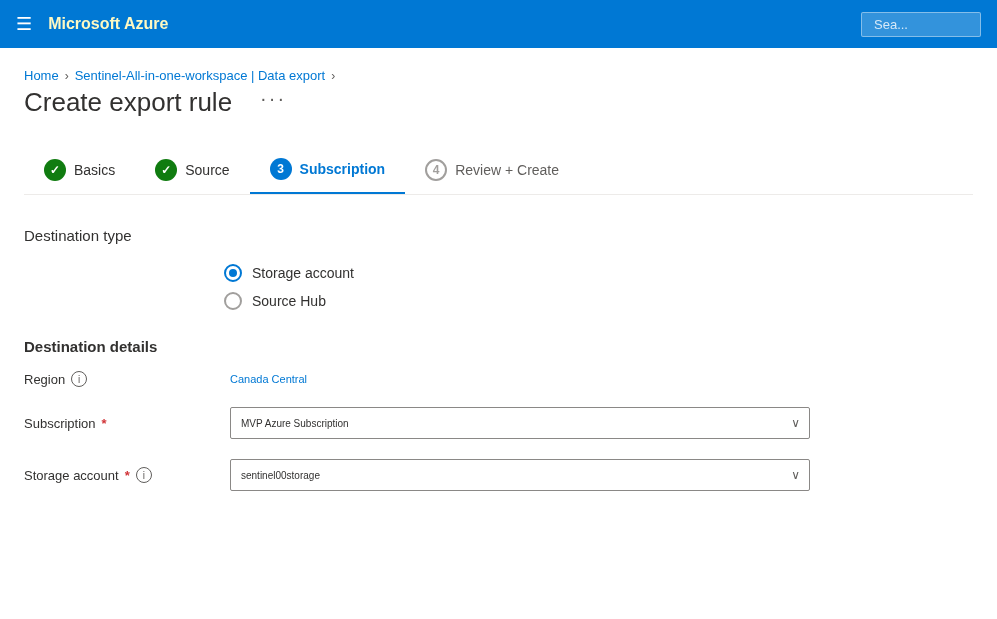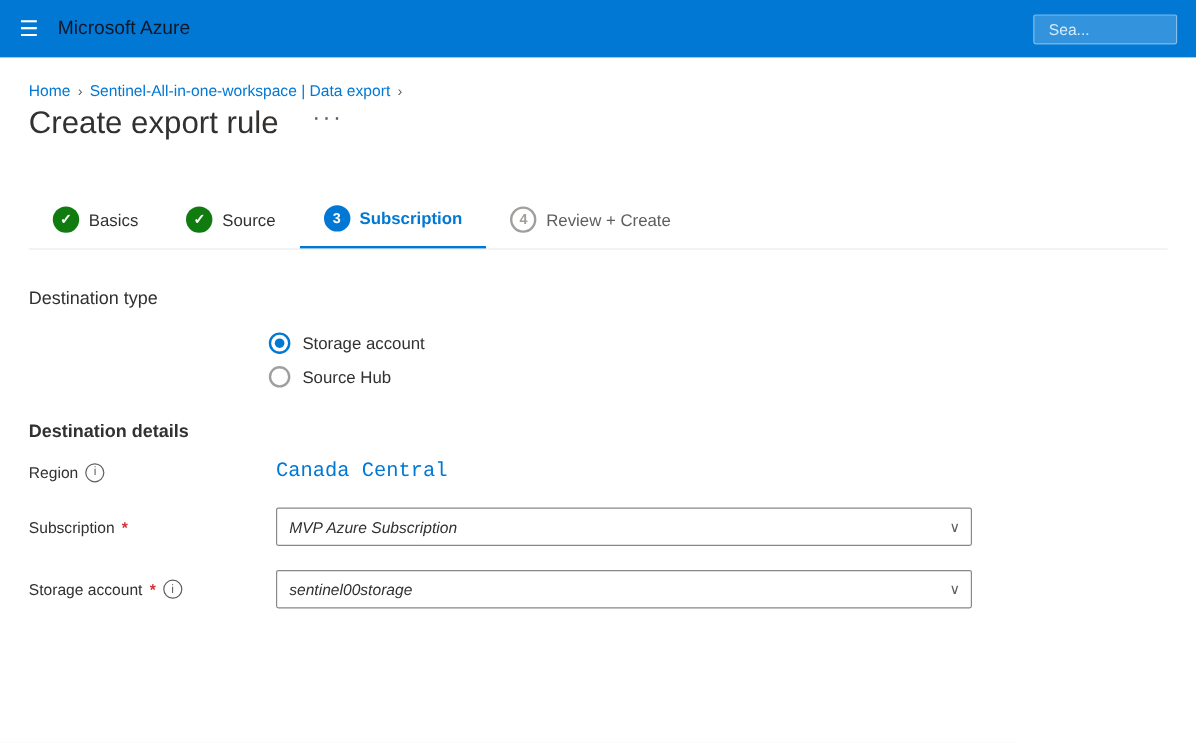--- a/index.html
+++ b/index.html
@@ -13,22 +13,22 @@
       align-items: center;
       padding: 0 16px;
       gap: 16px;
     }
     .topbar-hamburger {
       color: white;
       font-size: 18px;
       cursor: pointer;
     }
     .topbar-title {
-      color: #0f172a;
-      font-weight: 400;
+      color: #fef9c3;
+      font-weight: 700;
       font-size: 16px;
       flex: 1;
     }
     .topbar-search {
       background: rgba(255,255,255,0.2);
       border: 1px solid rgba(255,255,255,0.4);
       border-radius: 2px;
       color: white;
       padding: 4px 12px;
       font-size: 13px;
@@ -63,21 +63,21 @@
       color: #0078d4;
       cursor: pointer;
       text-decoration: none;
     }
 
     
     .page-title-row {
       display: flex;
       align-items: flex-start;
       gap: 28px;
-      margin-bottom: 41px;
+      margin-bottom: 28px;
     }
     .page-title {
       font-size: 26px;
       font-weight: 300;
       color: #323130;
     }
     .page-title-dots {
       font-size: 20px;
       color: #605e5c;
       cursor: pointer;
@@ -220,45 +220,43 @@
       color: #605e5c;
       font-size: 10px;
       display: flex;
       align-items: center;
       justify-content: center;
       cursor: pointer;
       flex-shrink: 0;
     }
 
     .form-value {
-      font-size: 17px;
+      font-size: 11px;
       color: #0078d4;
-      font-family: Liberation Mono, monospace;
     }
 
     .dropdown-wrapper {
       flex: 1;
       max-width: 580px;
       position: relative;
       display: flex;
       align-items: center;
     }
     .dropdown-wrapper select {
       width: 100%;
       height: 32px;
       border: 1px solid #8a8886;
       border-radius: 2px;
       background: white;
       padding: 0 10px;
-      font-size: 13px;
+      font-size: 10px;
       color: #323130;
       appearance: none;
       cursor: pointer;
       outline: none;
-      font-style: italic;
     }
     .dropdown-chevron {
       position: absolute;
       right: 10px;
       pointer-events: none;
       color: #605e5c;
       font-size: 12px;
     }
   </style>
 </head>

